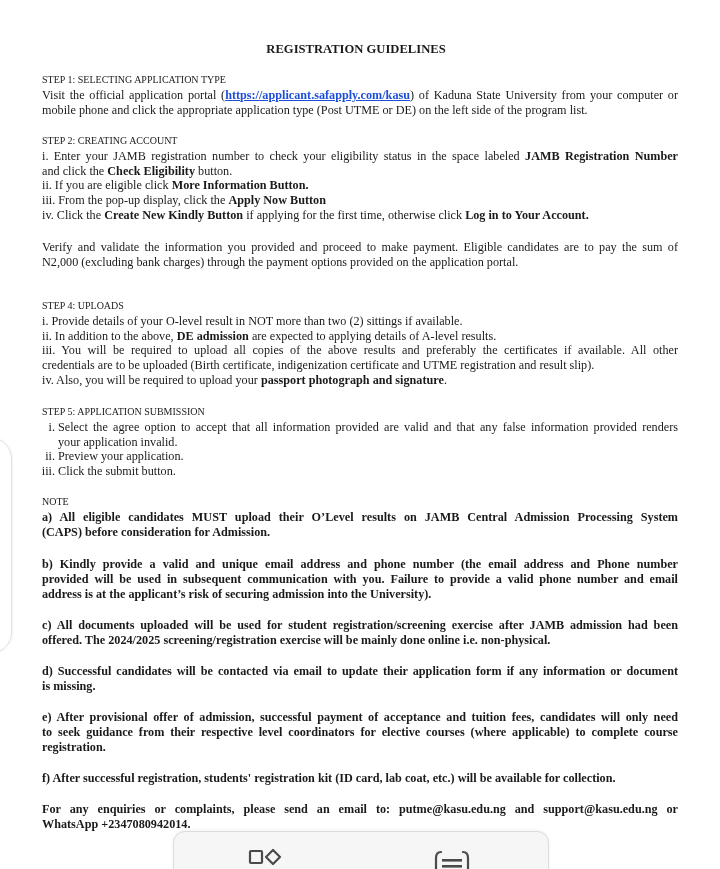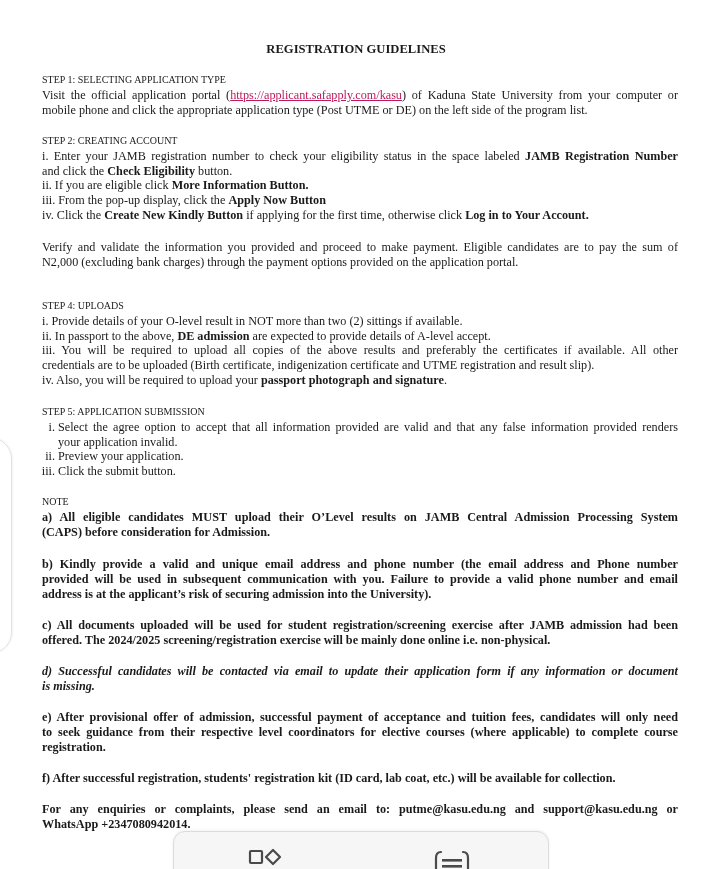--- a/index.html
+++ b/index.html
@@ -39,22 +39,23 @@
       width: 636px;
     }
     .h {
       font-weight: normal;
       font-size: 10px;
       letter-spacing: 0;
     }
     .line { display: block; }
     b { font-weight: bold; }
     a.link {
-      color: #be185d;
+      color: #1d4ed8;
       text-decoration: underline;
+      font-weight: bold;
     }
     .just {
       text-align: justify;
       text-align-last: justify;
     }
     .ol5 {
       position: relative;
     }
     .ol5 .li {
       position: relative;
@@ -139,21 +140,21 @@
 
   <div class="section" style="top:240px;">
     <div class="line just">Verify and validate the information you provided and proceed to make payment. Eligible candidates are to pay the sum of</div>
     <div class="line">N2,000 (excluding bank charges) through the payment options provided on the application portal.</div>
   </div>
 
   <div class="section" style="top:299px;">
     <div class="h">STEP 4: UPLOADS</div>
     <div class="line">i. Provide details of your O-level result in NOT more than two (2) sittings if available.</div>
     <div class="line">
-      <span>ii. In passport to the above, </span><b>DE admission</b><span> are expected to provide details of A-level accept.</span>
+      <span>ii. In addition to the above, </span><b>DE admission</b><span> are expected to applying details of A-level results.</span>
     </div>
     <div class="line just">iii. You will be required to upload all copies of the above results and preferably the certificates if available. All other</div>
     <div class="line">credentials are to be uploaded (Birth certificate, indigenization certificate and UTME registration and result slip).</div>
     <div class="line">
       <span>iv. Also, you will be required to upload your </span><b>passport photograph and signature</b><span>.</span>
     </div>
   </div>
 
   <div class="section" style="top:405px;">
     <div class="h">STEP 5: APPLICATION SUBMISSION</div>
@@ -184,21 +185,21 @@
     <div class="line just">b) Kindly provide a valid and unique email address and phone number (the email address and Phone number</div>
     <div class="line just">provided will be used in subsequent communication with you. Failure to provide a valid phone number and email</div>
     <div class="line">address is at the applicant’s risk of securing admission into the University).</div>
   </div>
 
   <div class="section note" style="top:618px;">
     <div class="line just">c) All documents uploaded will be used for student registration/screening exercise after JAMB admission had been</div>
     <div class="line">offered. The 2024/2025 screening/registration exercise will be mainly done online i.e. non-physical.</div>
   </div>
 
-  <div class="section note" style="top:664px;font-style:italic;">
+  <div class="section note" style="top:664px;">
     <div class="line just">d) Successful candidates will be contacted via email to update their application form if any information or document</div>
     <div class="line">is missing.</div>
   </div>
 
   <div class="section note" style="top:710px;">
     <div class="line just">e) After provisional offer of admission, successful payment of acceptance and tuition fees, candidates will only need</div>
     <div class="line just">to seek guidance from their respective level coordinators for elective courses (where applicable) to complete course</div>
     <div class="line">registration.</div>
   </div>
 

